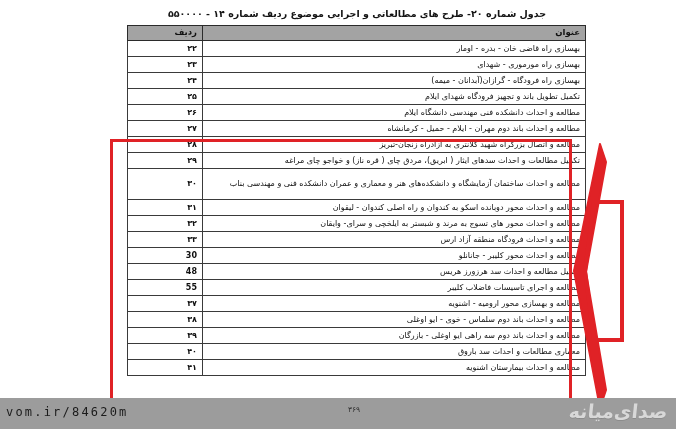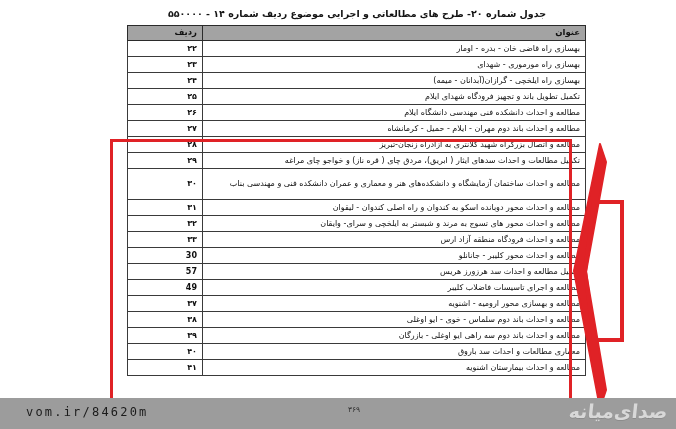--- a/index.html
+++ b/index.html
@@ -112,21 +112,20 @@
     background:#9c9c9c;
   }
   .footurl{
     position:absolute;
     left:6px;top:7px;
     font-family:"DejaVu Sans Mono","Liberation Mono",monospace;
     font-size:12px;
     letter-spacing:2.2px;
     color:#1b1b1b;
     direction:ltr;
-    margin-left:20px;
   }
   .foot-logo{
     position:absolute;
     right:8px;top:2px;
     font-size:19px;
     font-weight:bold;
     color:#d8d8d8;
     direction:rtl;
     font-family:"DejaVu Sans","Liberation Sans",sans-serif;
     transform:skewX(-6deg);
@@ -166,21 +165,21 @@
         <tbody id="tbody">
             <tr>
               <td class="title">بهسازی راه قاضی خان - بدره - اومار</td>
               <td class="num">۲۲</td>
             </tr>
             <tr>
               <td class="title">بهسازی راه مورموری - شهدای</td>
               <td class="num">۲۳</td>
             </tr>
             <tr>
-              <td class="title">بهسازی راه ایلخچی - گرازان(آبدانان - میمه)</td>
+              <td class="title">بهسازی راه فرودگاه - گرازان(آبدانان - میمه)</td>
               <td class="num">۲۴</td>
             </tr>
             <tr>
               <td class="title">تکمیل تطویل باند و تجهیز فرودگاه شهدای ایلام</td>
               <td class="num">۲۵</td>
             </tr>
             <tr>
               <td class="title">مطالعه و احداث دانشکده فنی مهندسی دانشگاه ایلام</td>
               <td class="num">۲۶</td>
             </tr>
@@ -211,25 +210,25 @@
             <tr>
               <td class="title">مطالعه و احداث فرودگاه منطقه آزاد ارس</td>
               <td class="num">۳۳</td>
             </tr>
             <tr>
               <td class="title">مطالعه و احداث محور کلیبر - جانانلو</td>
               <td class="num">30</td>
             </tr>
             <tr>
               <td class="title">تکمیل مطالعه و احداث سد هرزورز هریس</td>
-              <td class="num">57</td>
+              <td class="num">48</td>
             </tr>
             <tr>
               <td class="title">مطالعه و اجرای تاسیسات فاضلاب کلیبر</td>
-              <td class="num">49</td>
+              <td class="num">55</td>
             </tr>
             <tr>
               <td class="title">مطالعه و بهسازی محور ارومیه - اشنویه</td>
               <td class="num">۳۷</td>
             </tr>
             <tr>
               <td class="title">مطالعه و احداث باند دوم سلماس - خوی - ایو اوغلی</td>
               <td class="num">۳۸</td>
             </tr>
             <tr>

